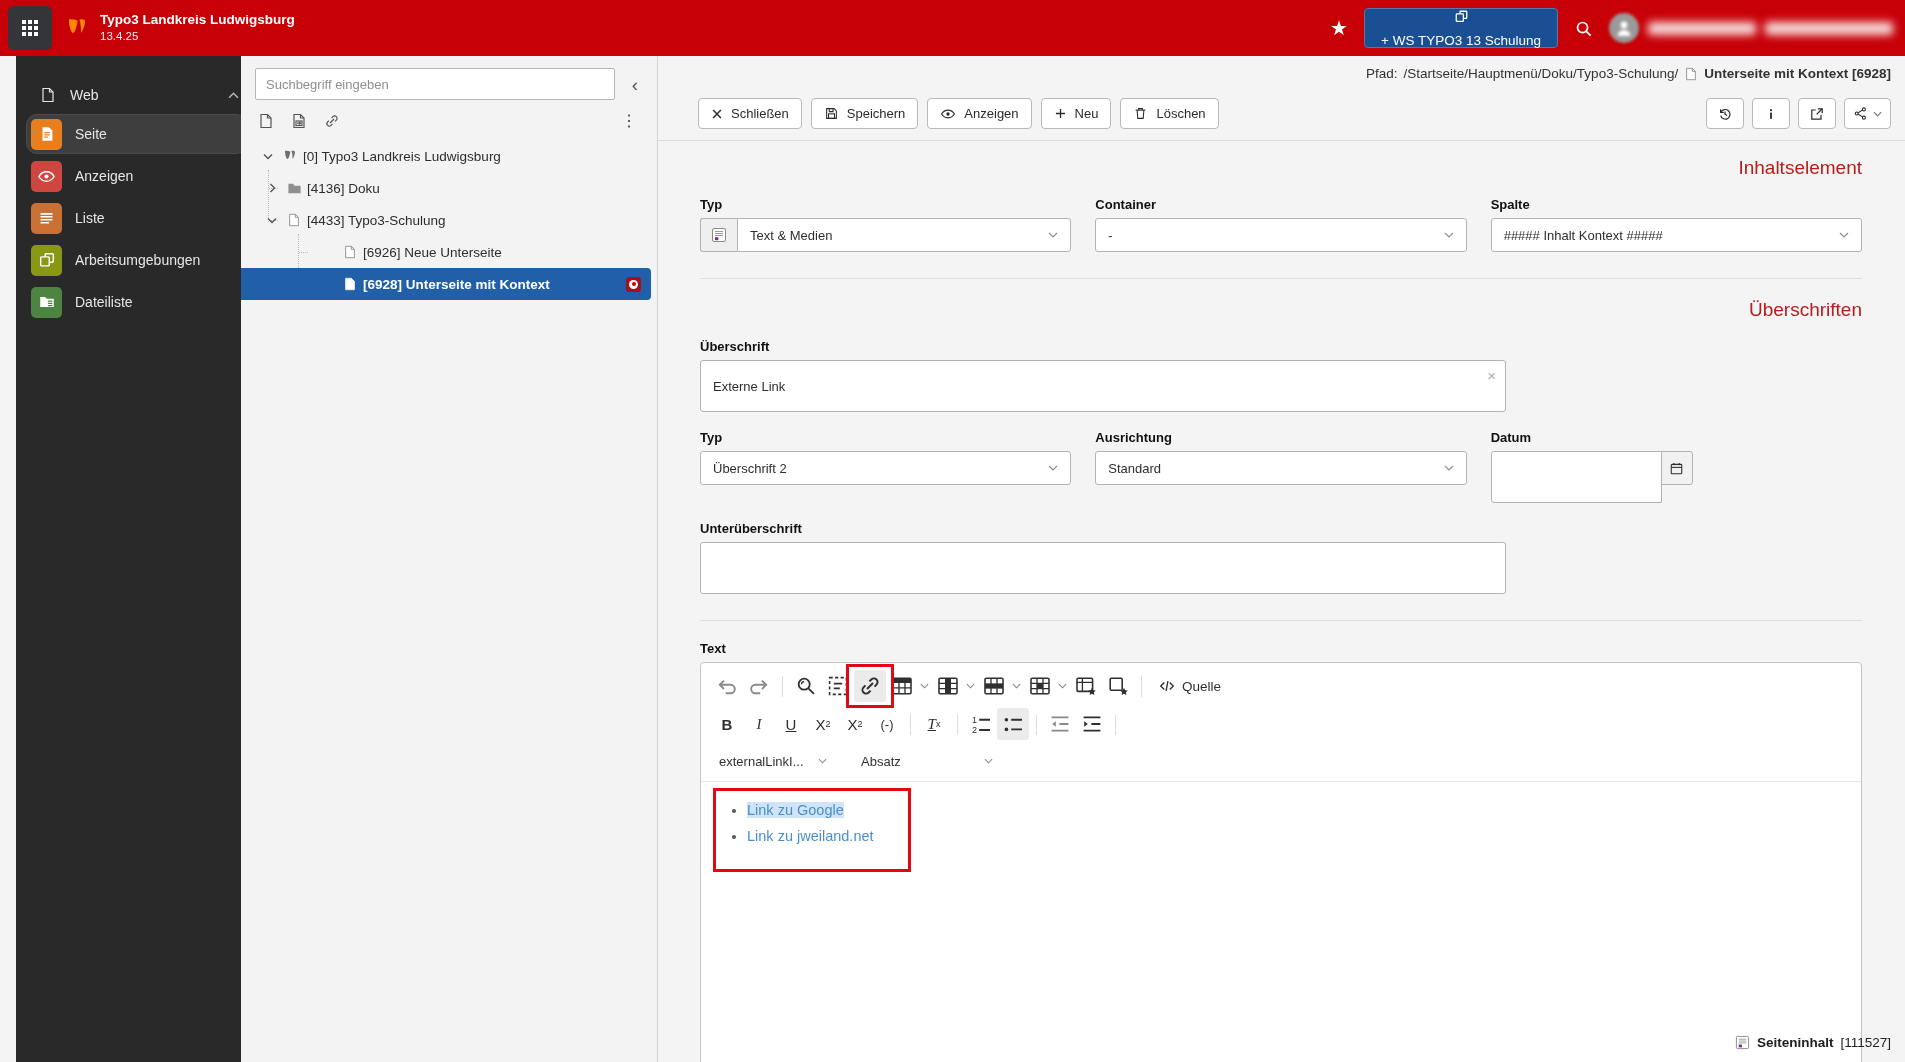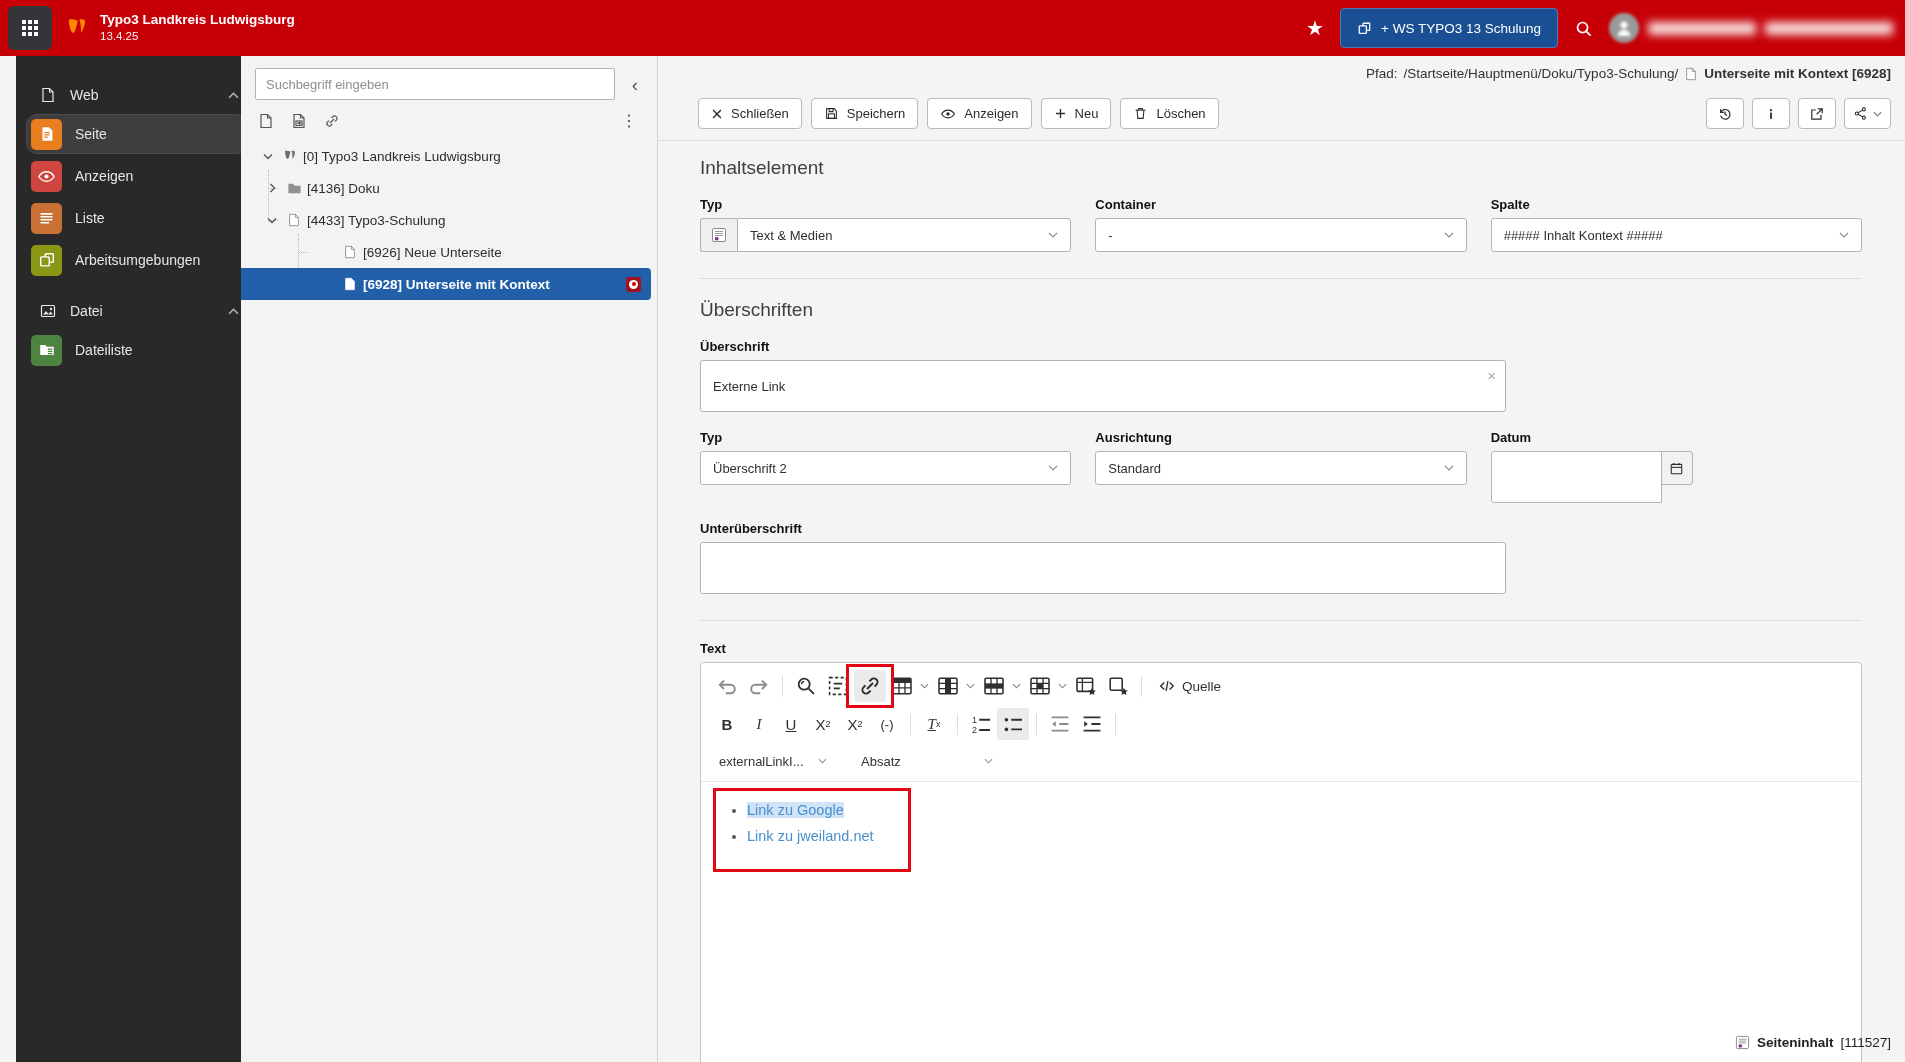--- a/index.html
+++ b/index.html
@@ -9,21 +9,21 @@
 
   
   .topbar{position:absolute;top:0;left:0;right:0;height:56px;background:#c70008;display:flex;align-items:center;z-index:30;}
   .tb-grid{width:44px;height:44px;margin-left:8px;background:#333538;border:none;border-radius:6px;display:flex;align-items:center;justify-content:center;}
   .tb-logo{margin-left:12px;}
   .tb-title{margin-left:10px;color:#fff;line-height:1.25;}
   .tb-site{font-size:13.5px;font-weight:700;}
   .tb-ver{font-size:11.5px;opacity:.95;}
   .tb-right{margin-left:auto;display:flex;align-items:center;gap:16px;padding-right:12px;}
   .tb-star{background:none;border:none;color:#fff;font-size:20px;line-height:1;padding:0;}
-  .tb-ws{height:40px;display:flex;align-items:center;gap:9px;padding:0 16px;background:#1a4f94;border:1px solid #5379ae;border-radius:4px;color:#fff;font-size:13.5px;white-space:nowrap;}
+  .tb-ws{height:40px;display:flex;align-items:center;gap:9px;padding:0 16px;background:#1a4f94;border:1px solid #5379ae;border-radius:4px;color:#fff;font-size:13.5px;white-space:nowrap;flex-direction:column;}
   .tb-search{background:none;border:none;padding:0;}
   .tb-user{display:flex;align-items:center;gap:9px;}
   .tb-avatar{width:30px;height:30px;border-radius:50%;background:#9a9a9a;display:flex;align-items:center;justify-content:center;filter:blur(1.5px);overflow:hidden;}
   .tb-blur{display:inline-block;height:13px;border-radius:3px;background:rgba(255,255,255,.85);filter:blur(4px);}
   .b1{width:108px;} .b2{width:128px;}
 
   
   .mm{position:absolute;top:56px;left:16px;width:241px;bottom:0;background:#292929;padding-top:8px;box-sizing:border-box;}
   .mmgroup{display:flex;align-items:center;gap:14px;height:34px;padding:0 18px 0 24px;color:#e6e6e6;font-size:14px;margin-top:14px;cursor:pointer;}
   .mmchev{margin-left:auto;opacity:.85;}
@@ -60,21 +60,21 @@
   .ct{position:absolute;top:56px;left:658px;right:0;bottom:0;background:#f4f4f4;}
   .dh{position:absolute;top:0;left:0;right:0;height:84px;border-bottom:1px solid #dcdcdc;background:#f4f4f4;z-index:5;}
   .dh-path{position:absolute;top:10px;right:14px;display:flex;align-items:center;gap:6px;font-size:13.5px;color:#333;white-space:nowrap;}
   .dh-bar{position:absolute;left:40px;right:14px;top:42px;display:flex;align-items:center;gap:9px;}
   .btn{height:31px;display:inline-flex;align-items:center;gap:8px;padding:0 12px;background:#fff;border:1px solid #b9b9b9;border-radius:4px;font-size:13px;color:#2b2b2b;white-space:nowrap;}
   .dh-right{margin-left:auto;display:flex;gap:8px;}
   .ibtn{height:31px;min-width:38px;display:inline-flex;align-items:center;justify-content:center;gap:5px;background:#fff;border:1px solid #b9b9b9;border-radius:4px;color:#2b2b2b;padding:0 8px;}
 
   .form{position:absolute;top:85px;left:0;right:0;bottom:0;padding:16px 0 0 42px;overflow:hidden;}
   .form-inner{width:1162px;}
-  .sect{font-size:19px;font-weight:400;color:#404040;margin:0 0 18px;}
+  .sect{font-size:19px;font-weight:400;color:#b91c1c;margin:0 0 18px;text-align:right;}
   .grid3{display:grid;grid-template-columns:1fr 1fr 1fr;column-gap:24px;}
   .lbl{display:block;font-size:13px;font-weight:700;color:#111;margin:0 0 6px;}
   .sel{height:34px;background:#fff;border:1px solid #b3b3b3;border-radius:3px;display:flex;align-items:center;padding:0 12px;font-size:13px;color:#2f2f2f;cursor:pointer;box-sizing:border-box;}
   .chev{margin-left:auto;opacity:.55;flex:0 0 auto;}
   .selgroup{display:flex;}
   .selicon{width:37px;height:34px;border:1px solid #b3b3b3;border-right:0;border-radius:3px 0 0 3px;background:#efefef;display:flex;align-items:center;justify-content:center;box-sizing:border-box;}
   .selgroup .sel{flex:1;border-radius:0 3px 3px 0;}
   .inp{height:52px;border:1px solid #b3b3b3;border-radius:3px;padding:0 12px;font-size:13px;color:#2f2f2f;background:#fff;width:100%;box-sizing:border-box;font-family:inherit;outline:none;}
   .inpwrap{position:relative;width:806px;}
   .inpclear{position:absolute;right:10px;top:7px;color:#a9a9a9;font-size:15px;cursor:pointer;}
@@ -222,33 +222,20 @@
     <div class="mmitem">
       <span class="mmicon ic-ws">
         <svg width="18" height="18" viewBox="0 0 20 20" fill="none" stroke="#fff" stroke-width="1.6">
             <rect x="3" y="6.5" width="9.5" height="10" rx="1"></rect>
             <path d="M8 6.5V4a1 1 0 011-1h7a1 1 0 011 1v7.5a1 1 0 01-1 1h-2.5"></path>
           </svg>
       </span>
       <span>Arbeitsumgebungen</span>
     </div>
 
-    <div class="mmgroup">
-      <span>
-        <svg width="16" height="16" viewBox="0 0 16 16">
-            <rect x="1.5" y="2.5" width="13" height="11" rx="1" fill="none" stroke="#e6e6e6" stroke-width="1.2"></rect>
-            <path d="M3 11.5l3-3.5 2.5 3 2-2.5 2.5 3z" fill="#e6e6e6"></path>
-            <circle cx="11" cy="6" r="1.2" fill="#e6e6e6"></circle>
-          </svg>
-      </span>
-      <span>Datei</span>
-      <svg class="mmchev" width="11" height="7" viewBox="0 0 10 6" fill="none" stroke="#cfcfcf" stroke-width="1.4">
-          <path d="M1 5l4-4 4 4"></path>
-        </svg>
-    </div>
 
     <div class="mmitem">
       <span class="mmicon ic-dateiliste">
         <svg width="18" height="18" viewBox="0 0 20 20">
             <path d="M2.5 4.5h5.5l1.8 2h7.7v9h-15z" fill="#fff"></path>
             <path d="M11 9h5M11 11.5h5M11 14h5" stroke="#4e8442" stroke-width="1.2"></path>
           </svg>
       </span>
       <span>Dateiliste</span>
     </div>

